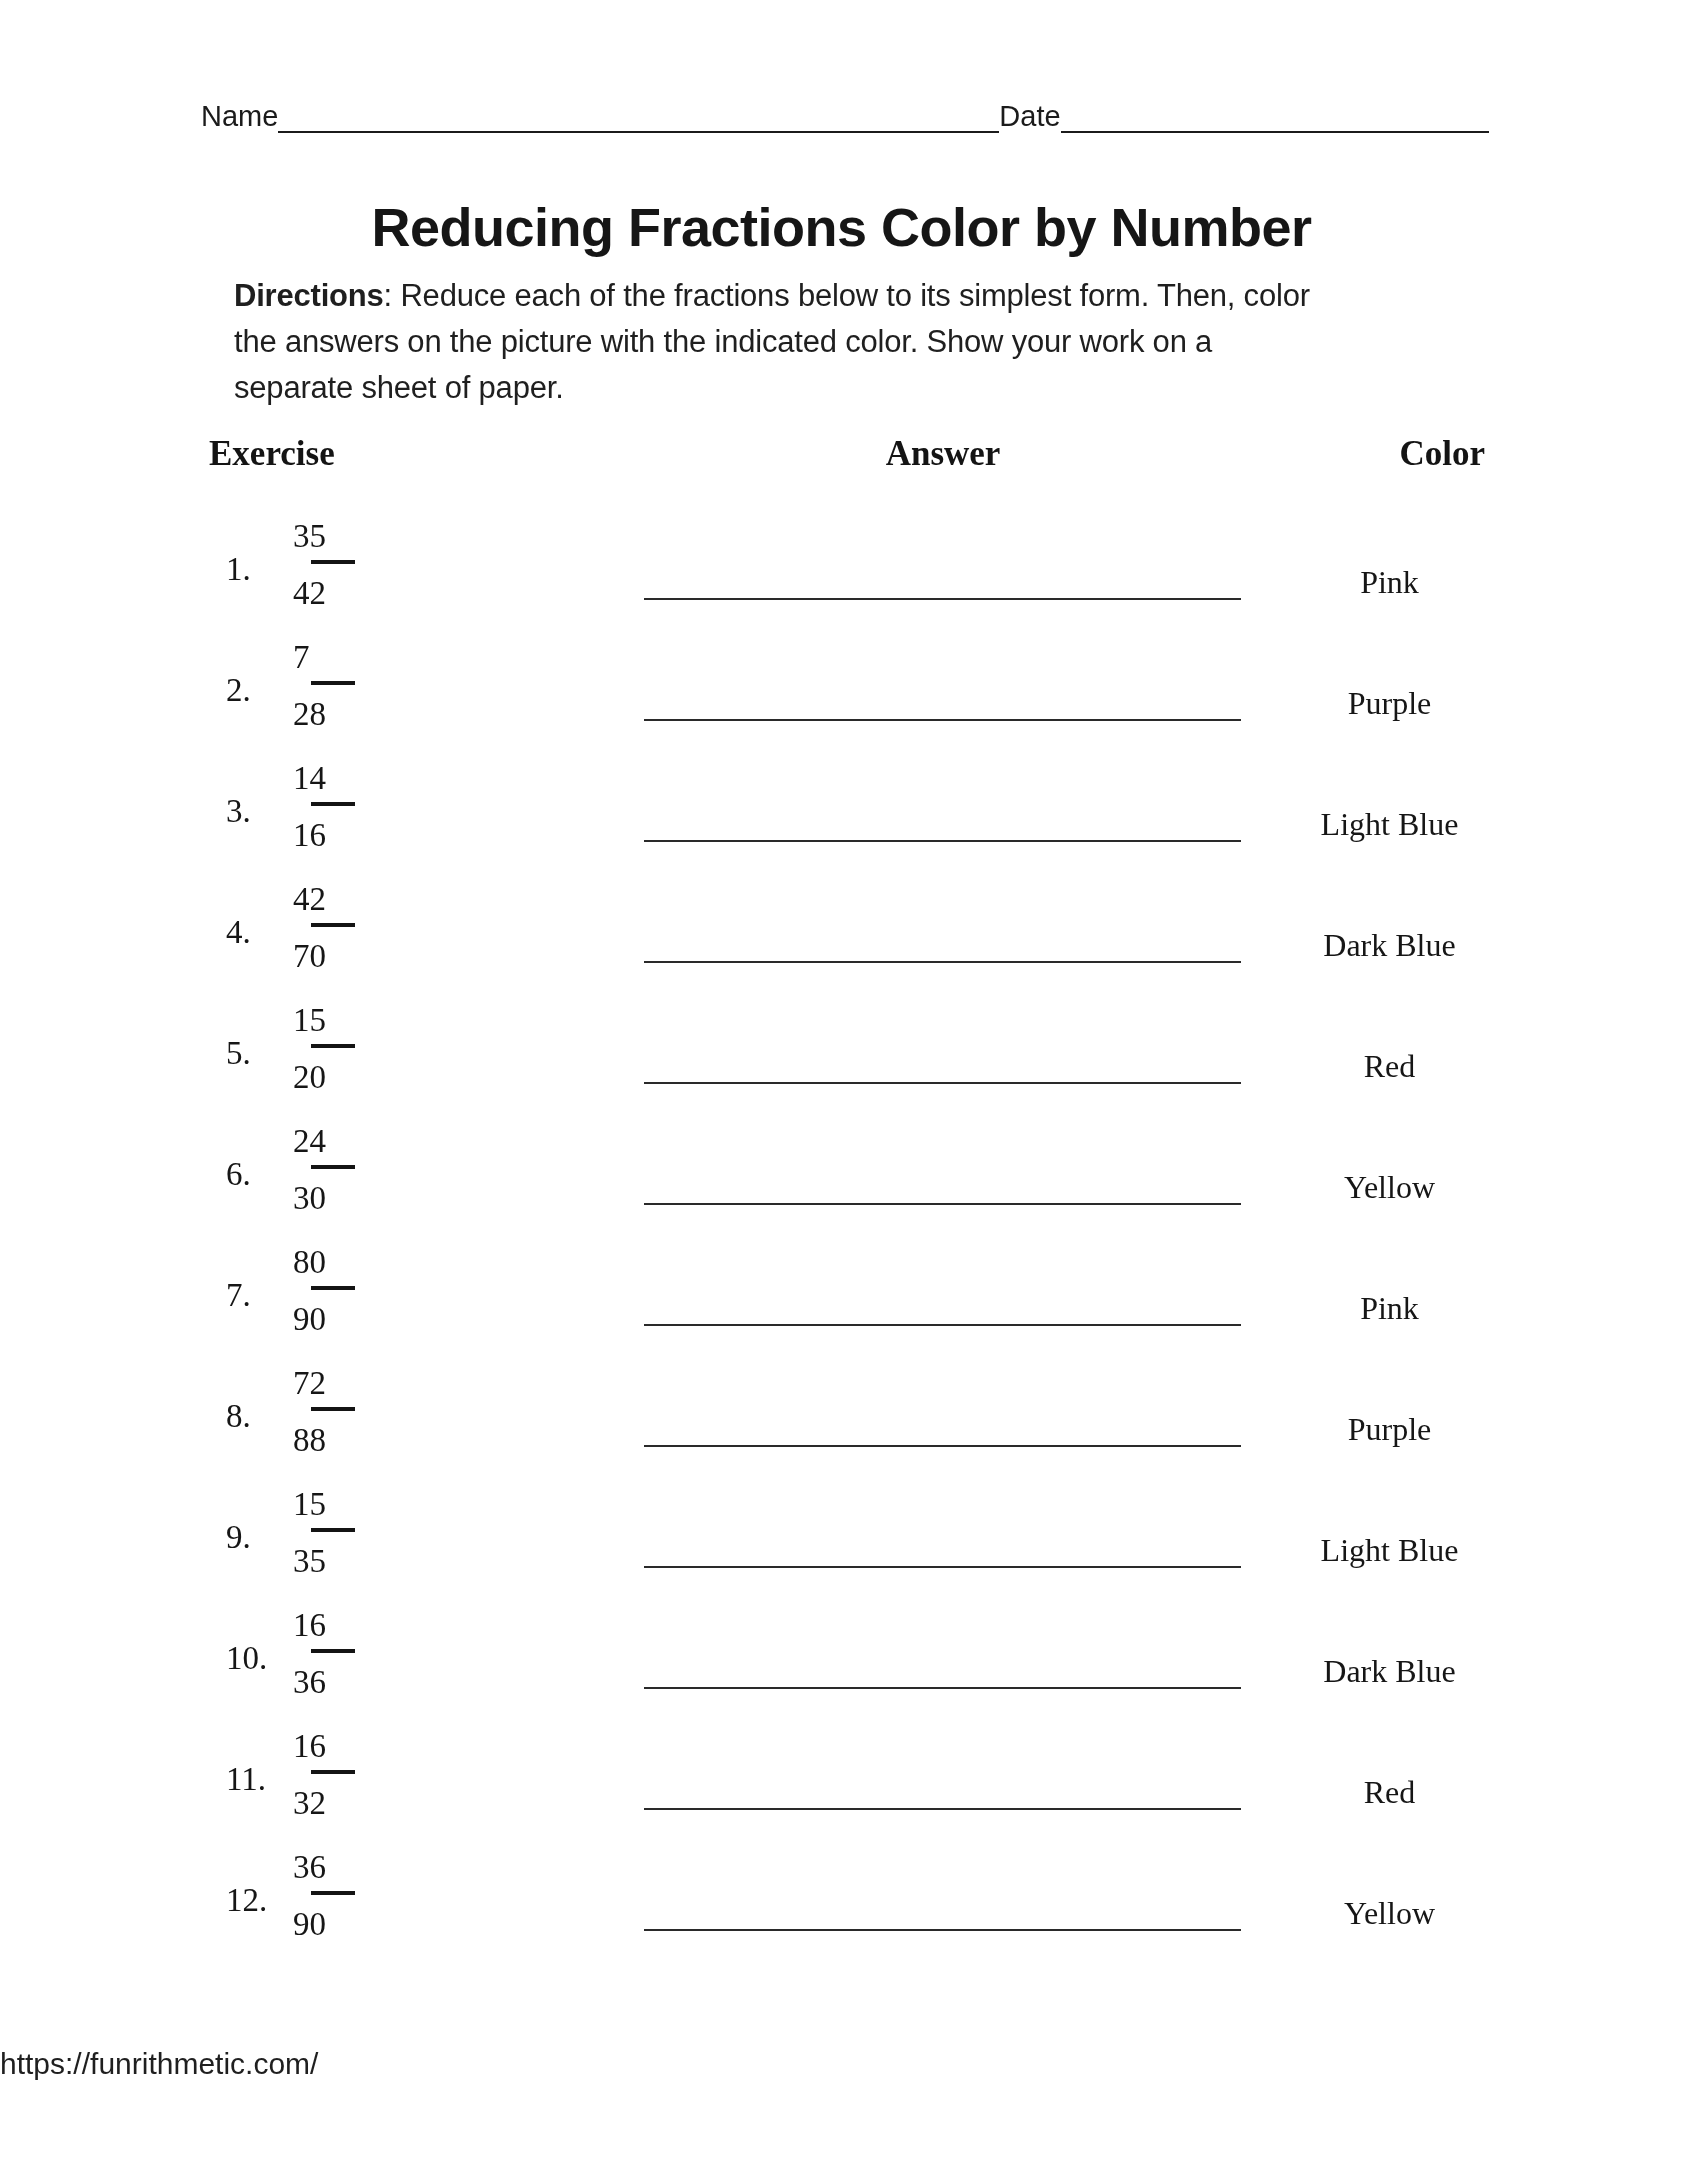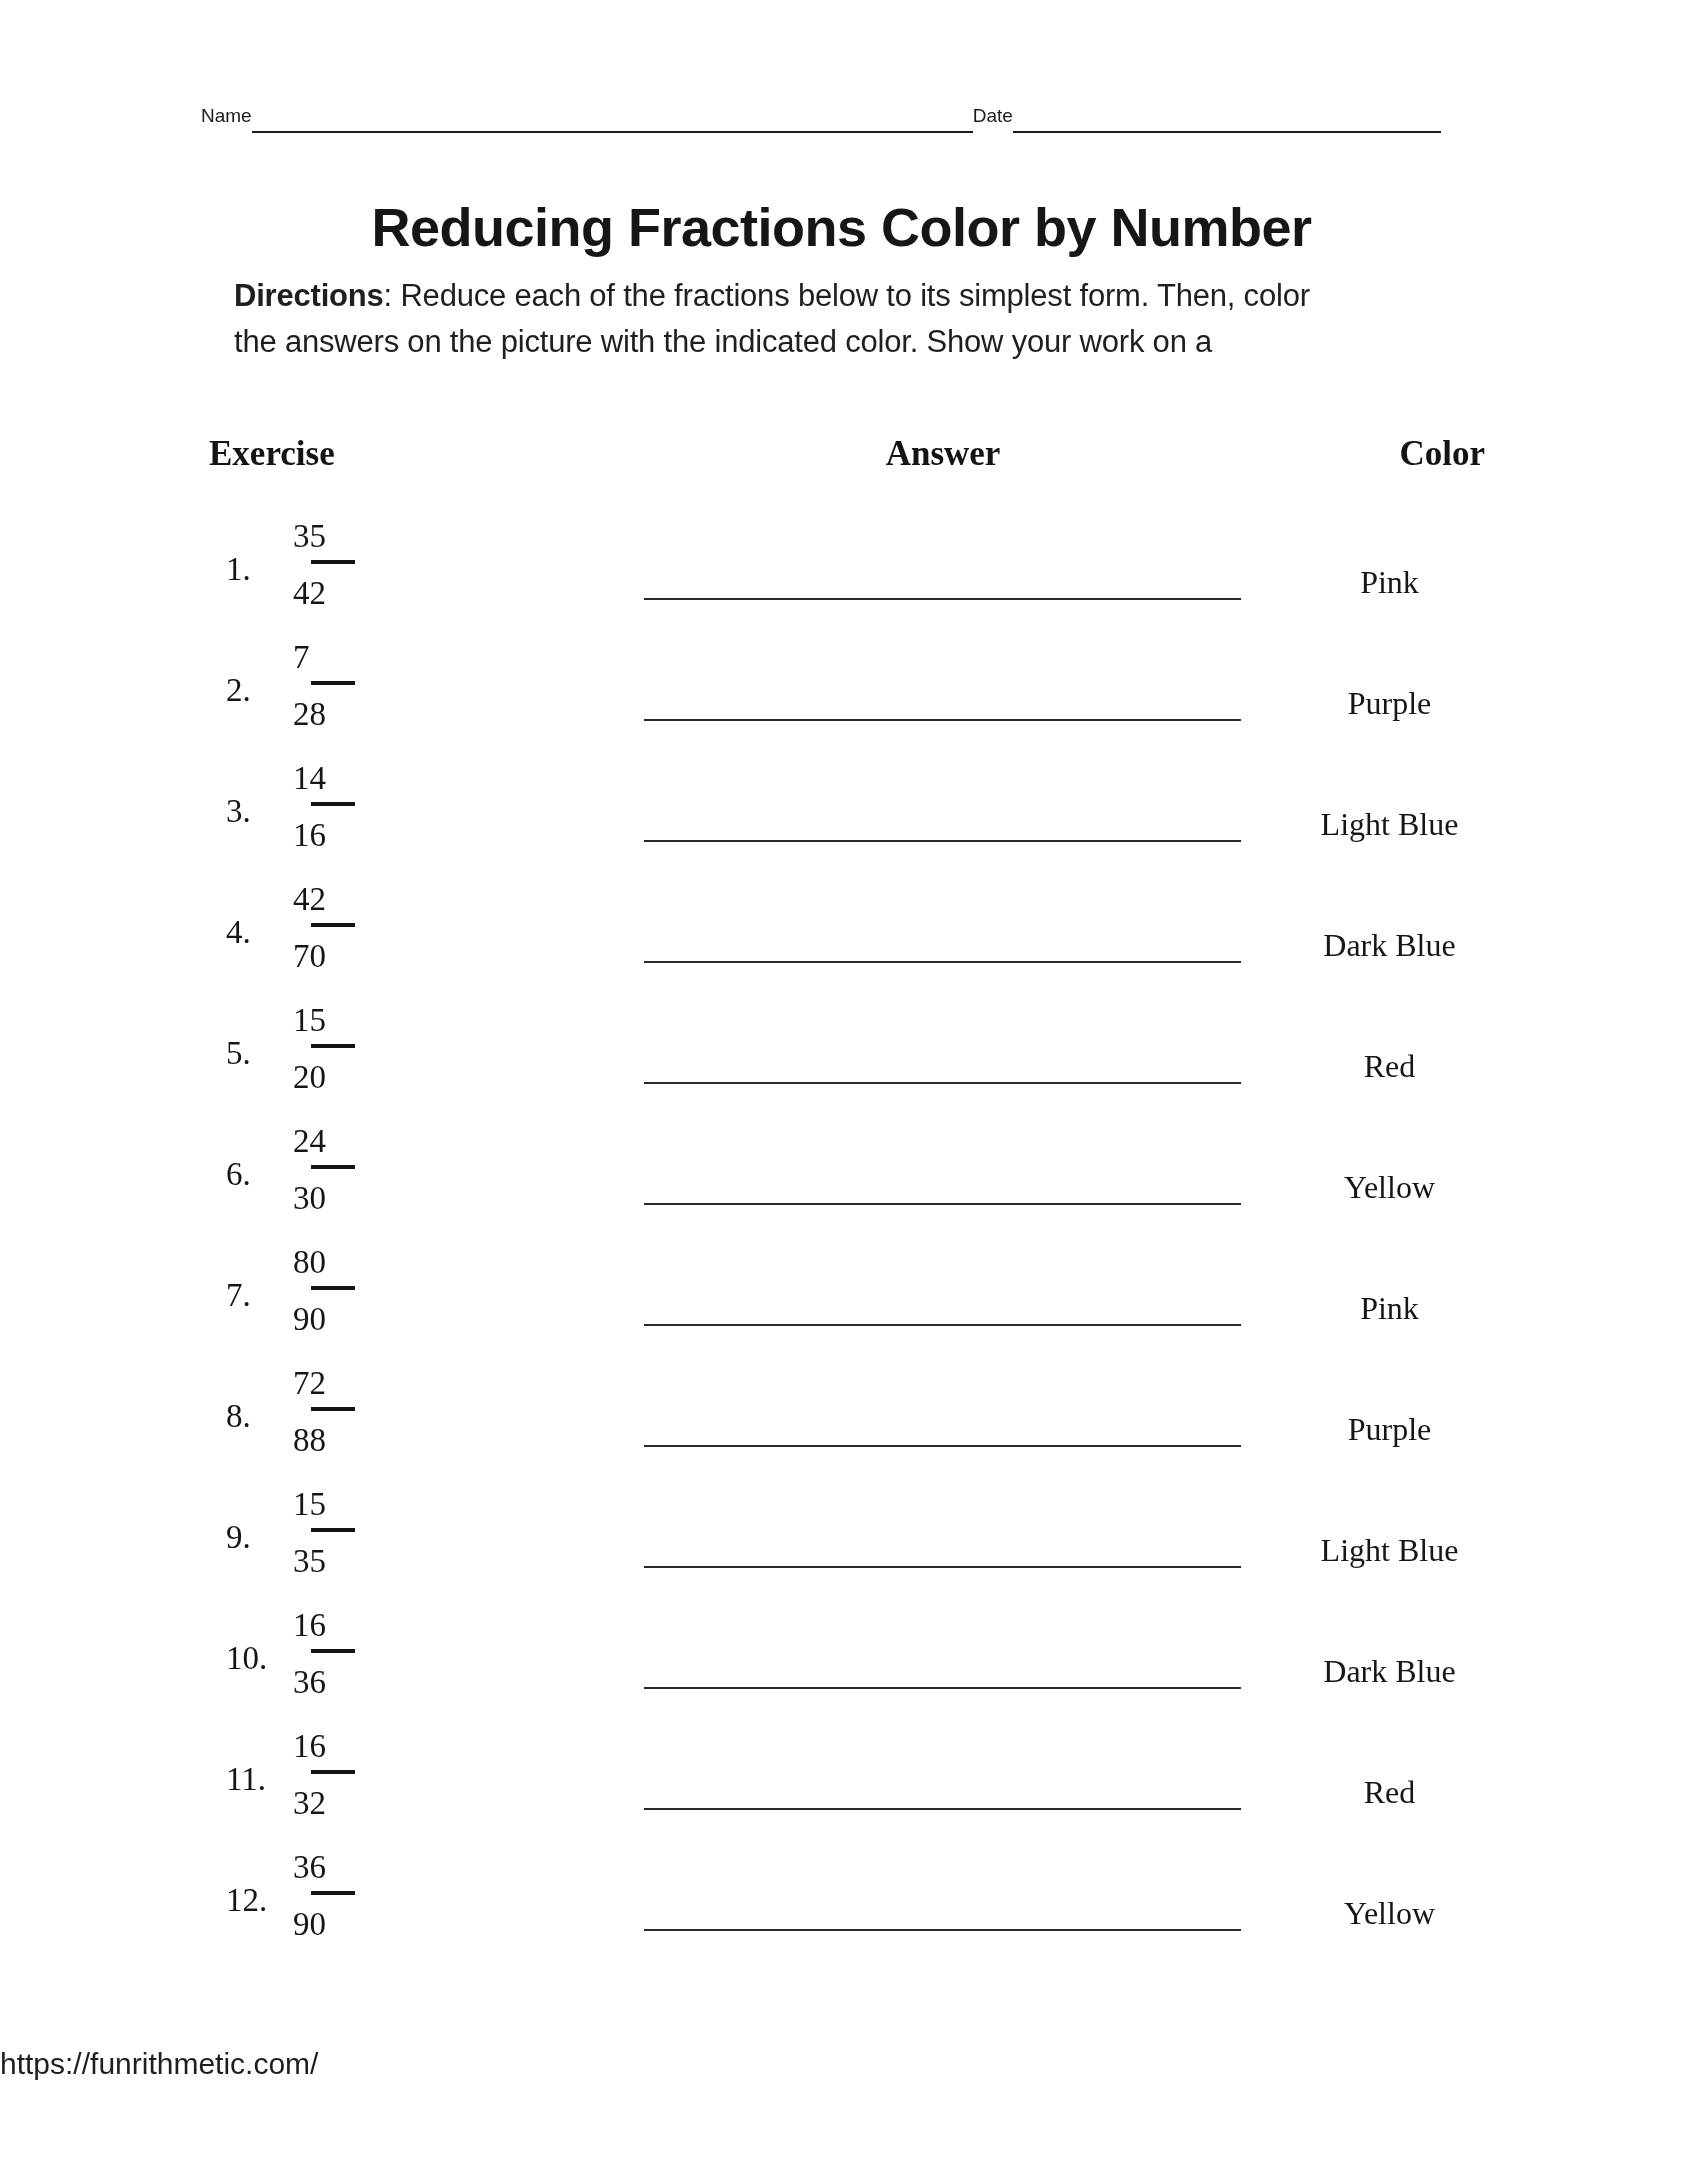--- a/index.html
+++ b/index.html
@@ -13,21 +13,21 @@
     overflow: hidden;
   }
 
   
   .name-date-row {
     position: absolute;
     left: 201px;
     top: 99px;
     display: flex;
     align-items: flex-end;
-    font-size: 19px;
+    font-size: 29px;
     line-height: 34px;
     font-weight: 500;
   }
   .fill-line {
     border-bottom: 2px solid #1b1b1b;
     height: 32px;
   }
   .fill-line.name-line { width: 721px; }
   .fill-line.date-line { width: 428px; }
 
@@ -158,20 +158,21 @@
   <span class="fill-line name-line"></span>
   <span>Date</span>
   <span class="fill-line date-line"></span>
 </div>
 
 <div class="worksheet-title">Reducing Fractions Color by Number</div>
 
 <div class="directions">
   <div class="dir-line"><span class="dir-label">Directions</span><span>: Reduce each of the fractions below to its simplest form.  Then, color</span></div>
   <div class="dir-line">the answers on the picture with the indicated color. Show your work on a</div>
+  <div class="dir-line">separate sheet of paper.</div>
 </div>
 
 <div class="table-headers">
   <span class="hdr-exercise">Exercise</span>
   <span class="hdr-answer">Answer</span>
   <span class="hdr-color">Color</span>
 </div>
 
 <div class="rows-container">
   <div class="exercise-row">

